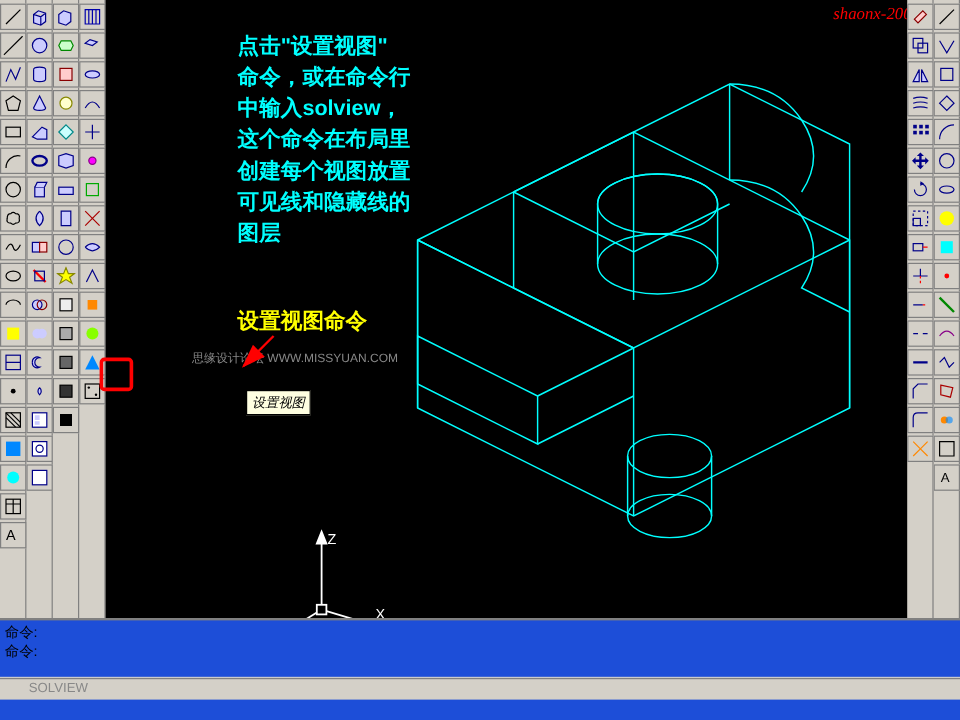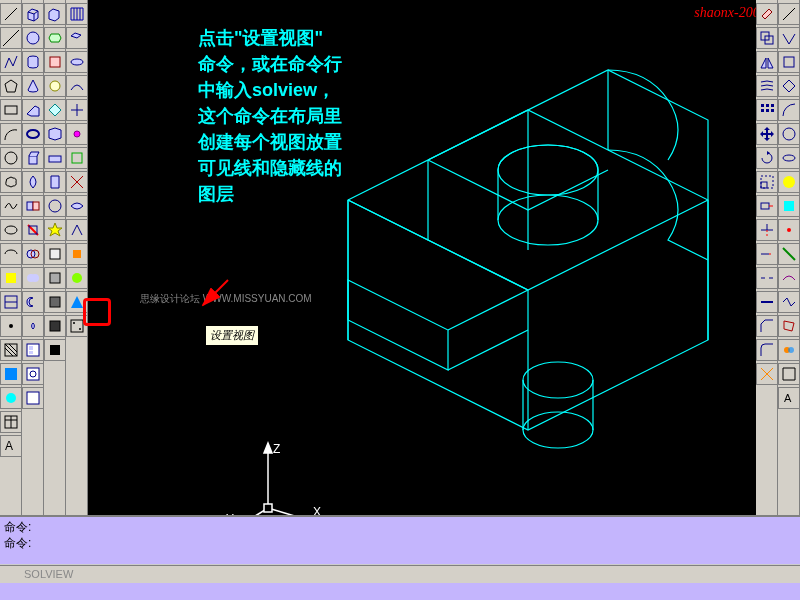--- a/index.html
+++ b/index.html
@@ -8,34 +8,34 @@
 .left-toolbars { display: flex; background: #d4d0c8; }
 .toolbar-col { width: 25px; display: flex; flex-direction: column; border-right: 1px solid #808080; padding-top: 2px; }
 .toolbar-col.narrow { width: 22px; }
 .tool-btn { width: 22px; height: 22px; margin: 1px auto; background: #d4d0c8; border: 1px solid #808080; display: flex; align-items: center; justify-content: center; cursor: pointer; font-size: 10px; }
 .tool-btn svg { width: 16px; height: 16px; }
 .right-toolbars { display: flex; background: #d4d0c8; position: absolute; right: 0; top: 0; bottom: 85px; }
 .canvas-area { flex: 1; display: flex; flex-direction: column; }
 .viewport { flex: 1; background: #000; position: relative; overflow: hidden; }
 .watermark { position: absolute; top: 5px; right: 10px; color: #ff0000; font-style: italic; font-size: 14px; font-family: "Times New Roman", serif; }
 .watermark2 { position: absolute; bottom: 10px; right: 10px; color: #d4d0c8; opacity: 0.3; font-size: 11px; }
-.watermark3 { position: absolute; top: 292px; left: 52px; color: #888; font-size: 10px; text-align: right; }
+.watermark3 { position: absolute; top: 292px; left: 72px; color: #888; font-size: 10px; text-align: right; }
 .instruction-text { position: absolute; top: 25px; left: 110px; color: #00ffff; font-size: 18px; line-height: 26px; font-weight: bold; }
 .callout-label { position: absolute; top: 255px; left: 110px; color: #ffff00; font-size: 18px; font-weight: bold; }
 .arrow-svg { position: absolute; top: 275px; left: 110px; }
 .highlight-box { position: absolute; top: 298px; left: 83px; width: 28px; height: 28px; border: 3px solid #ff0000; border-radius: 4px; }
 .tooltip { position: absolute; top: 325px; left: 117px; background: #ffffe1; border: 1px solid #000; padding: 2px 4px; font-size: 11px; color: #000; font-style: italic; }
 .model-3d { position: absolute; top: 20px; left: 200px; }
 .ucs-icon { position: absolute; bottom: 40px; left: 130px; }
 .tab-bar { height: 22px; background: #d4d0c8; display: flex; align-items: center; border-top: 1px solid #808080; padding-left: 100px; }
 .tab-nav-btn { width: 16px; height: 16px; background: #d4d0c8; border: 1px solid #808080; margin: 0 1px; display: flex; align-items: center; justify-content: center; font-size: 8px; cursor: pointer; }
 .tab { padding: 2px 8px; border: 1px solid #808080; background: #fff; margin-left: 2px; cursor: pointer; font-size: 11px; }
 .tab.inactive { background: #d4d0c8; }
 .scrollbar-h { flex: 1; height: 16px; background: #d4d0c8; border: 1px solid #808080; margin-left: 10px; margin-right: 30px; }
-.command-area { position: absolute; bottom: 0; left: 0; right: 0; height: 85px; background: #c4b5fd; border-top: 2px solid #808080; }
+.command-area { position: absolute; bottom: 0; left: 0; right: 0; height: 85px; background: #1d4ed8; border-top: 2px solid #808080; }
 .cmd-history { height: 48px; overflow: hidden; padding: 2px 4px; font-size: 12px; line-height: 16px; border-bottom: 1px solid #ccc; }
 .status-bar { height: 18px; background: #d4d0c8; border-top: 1px solid #808080; padding: 2px 4px; font-size: 11px; display: flex; }
 .cmd-text { color: #000; white-space: nowrap; }
 .solview-text { color: #888; margin-left: 20px; }
 </style>
 </head>
 <body>
 
 <div class="main-area">
   <div class="left-toolbars">
@@ -401,20 +401,21 @@
       <div class="watermark2">www.jcwcn.com</div>
       <div class="watermark3">思缘设计论坛 WWW.MISSYUAN.COM</div>
 
       <div class="instruction-text" style="white-space:pre-line;">点击"设置视图"
 命令，或在命令行
 中输入solview，
 这个命令在布局里
 创建每个视图放置
 可见线和隐藏线的
 图层</div>
+      <div class="callout-label">设置视图命令</div>
 
       <svg class="arrow-svg" width="40" height="40">
         <defs>
             <marker id="arrowhead" markerWidth="10" markerHeight="7" refX="9" refY="3.5" orient="auto">
               <polygon points="0 0, 10 3.5, 0 7" fill="#ff0000"></polygon>
             </marker>
           </defs>
         <line x1="30" y1="5" x2="5" y2="30" stroke="#ff0000" stroke-width="2" marker-end="url(#arrowhead)"></line>
       </svg>
 

